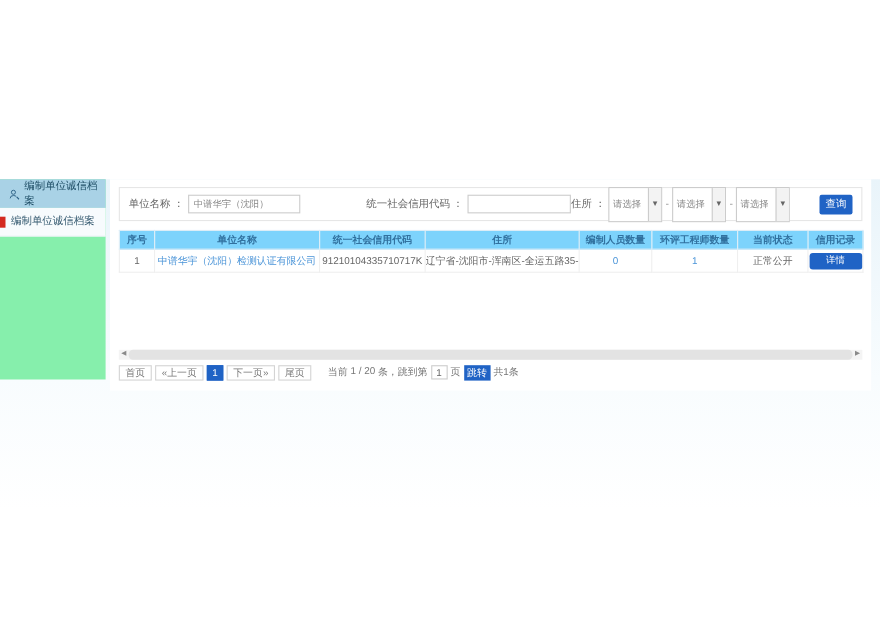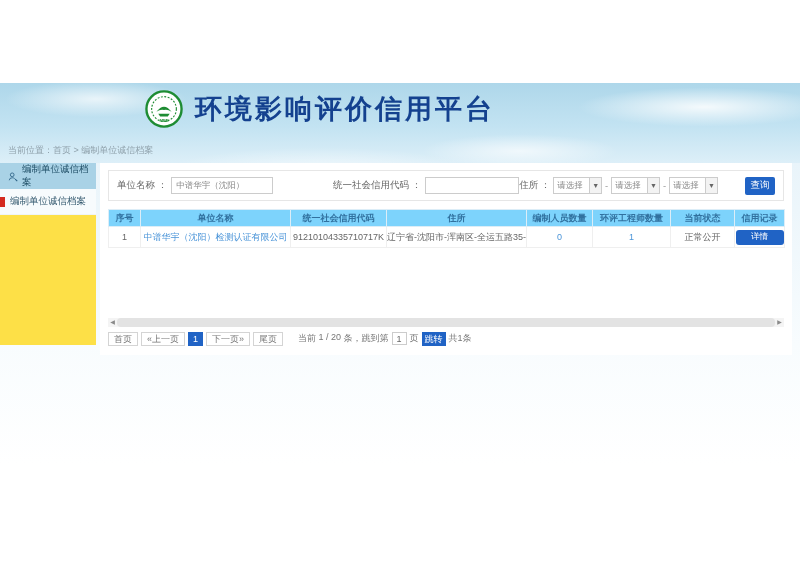--- a/index.html
+++ b/index.html
@@ -19,40 +19,40 @@
   .brand { position:absolute; left:145px; top:7px; display:flex; align-items:center; }
   .logo { width:38px; height:38px; }
   .site-title { margin-left:12px; font-size:27px; font-weight:bold; color:#14418f; letter-spacing:3px; }
   .breadcrumb { position:absolute; left:8px; top:61px; font-size:9px; color:#90a2ac; }
 
   
   .page-bg { position:absolute; left:0; top:163px; width:800px; height:402px;
     background:linear-gradient(180deg,#e9f4fa 0%, #f8fcfe 45%, #ffffff 75%); }
 
   
-  .sidebar { position:absolute; left:0; top:163px; width:96px; height:182px; background:#fde047; }
+  .sidebar { position:absolute; left:0; top:163px; width:96px; height:182px; background:#86efac; }
   .side-item1 { height:26px; background:#a9d2e6; display:flex; align-items:center; padding:0 4px 0 8px;
     color:#1f4e66; font-size:9.5px; cursor:pointer; }
   .side-item1 .txt { margin-left:4px; }
   .side-item2 { position:relative; height:26px; background:#f7fbfd; display:flex; align-items:center;
     justify-content:center; color:#355a70; font-size:9.5px; cursor:pointer; border-bottom:1px solid #eef4f8; }
   .red-mark { position:absolute; left:0; top:8px; width:5px; height:10px; background:#d42a20; }
 
   
   .content { position:absolute; left:100px; top:163px; width:692px; height:192px; background:#ffffff; }
   .form-box { margin:7px 8px 0 8px; height:31px; border:1px solid #e6e6e6; display:flex;
     align-items:center; padding:0 8px; font-size:9.5px; color:#666; }
   .form-box label { white-space:nowrap; }
   .inp { border:1px solid #ccc; height:17px; font-size:8.5px; color:#888; padding:0 4px;
     font-family:"Liberation Sans",sans-serif; }
   .inp.name { width:102px; margin-left:4px; }
   .inp.code { width:94px; margin-left:4px; }
   .gap1 { width:64px; }
   .gap2 { flex:1; }
-  .sel { display:flex; align-items:center; border:1px solid #ccc; background:#fff; height:17px;
+  .sel { display:flex; align-items:center; border:1px solid #ccc; background:#fff; height:32px;
     width:52px; margin:0 3px; cursor:pointer; }
   .sel .sel-val { flex:1; font-size:8.5px; color:#888; padding-left:3px; }
   .sel .sel-arrow { width:12px; height:100%; border-left:1px solid #ccc; background:#f3f3f3;
     font-size:7px; color:#666; display:flex; align-items:center; justify-content:center; }
   .dash { color:#999; }
   .btn { background:#2063c5; color:#fff; border:none; border-radius:2px; cursor:pointer;
     font-family:"Liberation Sans",sans-serif; }
   .btn.query { width:32px; height:18px; font-size:9.5px; margin-left:24px; }
 
   
@@ -80,33 +80,20 @@
   .pg-info .jump-inp { width:15px; height:13px; border:1px solid #ccc; font-size:9px; text-align:center;
     margin:0 3px; color:#666; }
   .pg-go { background:#2063c5; color:#fff; border:none; font-size:9px; height:14px; padding:0 3px;
     margin:0 3px; cursor:pointer; font-family:Liberation Mono, monospace; }
 </style>
 </head>
 <body>
 
 <div class="stage">
 
-  <div class="sky">
-    <div class="brand">
-      <svg class="logo" viewBox="0 0 40 40">
-        <circle cx="20" cy="20" r="18.5" fill="#ffffff" stroke="#1e8c33" stroke-width="2.5"></circle>
-        <circle cx="20" cy="20" r="13" fill="none" stroke="#1e8c33" stroke-width="1.2" stroke-dasharray="2 1.6"></circle>
-        <path d="M12 23 Q20 12 28 23 Q24 20 20 21 Q16 20 12 23 Z" fill="#1e8c33"></path>
-        <path d="M14 25 h12 l-2 3 h-8 Z" fill="#1e8c33"></path>
-        <text x="20" y="34" font-size="4.5" fill="#1e8c33" text-anchor="middle" font-weight="bold">MEE</text>
-      </svg>
-      <div class="site-title">环境影响评价信用平台</div>
-    </div>
-    <div class="breadcrumb">当前位置：首页 &gt; 编制单位诚信档案</div>
-  </div>
 
   <div class="page-bg"></div>
 
   <div class="sidebar">
     <div class="side-item1">
       <svg width="11" height="11" viewBox="0 0 12 12">
         <circle cx="5" cy="4" r="2.2" fill="none" stroke="#2a5f84" stroke-width="1"></circle>
         <path d="M1.5 10.5 Q1.5 7.5 5 7.5 Q7 7.5 8 8.5" fill="none" stroke="#2a5f84" stroke-width="1"></path>
         <line x1="8.5" y1="9" x2="11" y2="11.5" stroke="#2a5f84" stroke-width="1.2"></line>
       </svg>

